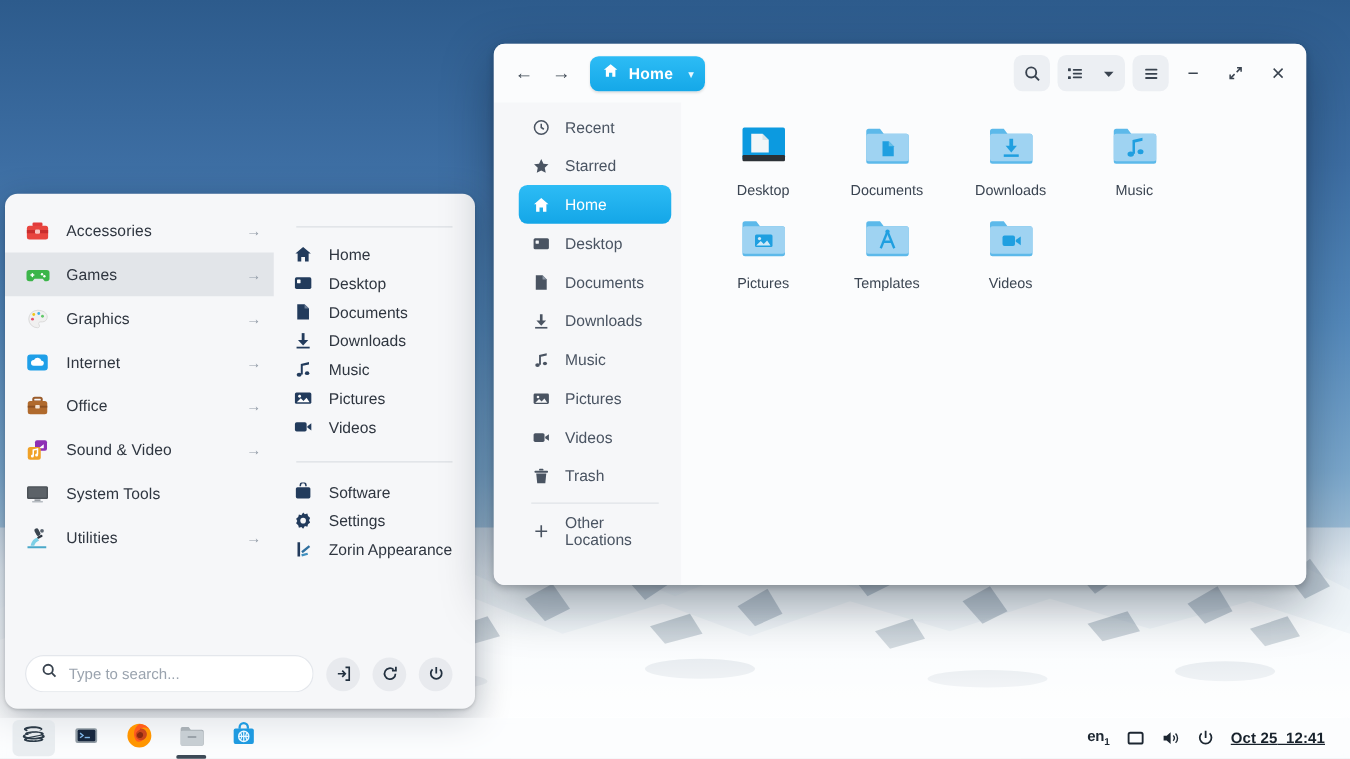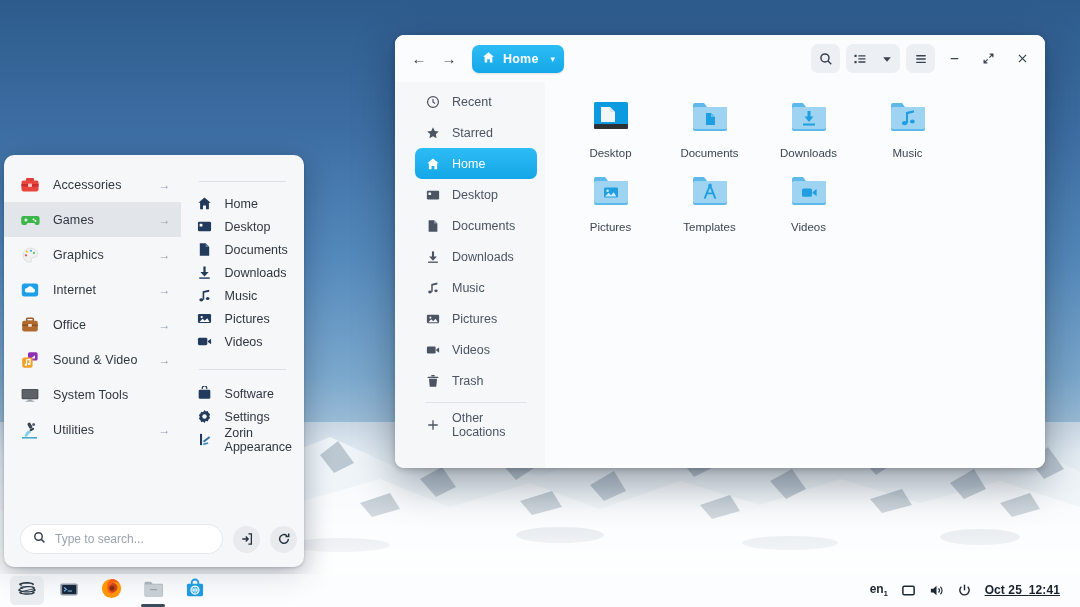--- a/index.html
+++ b/index.html
@@ -21,21 +21,21 @@
     background:linear-gradient(180deg,#c8d7e4 0%, #e3ecf3 18%, #f1f6fa 45%, #fafcfe 75%, #ffffff 100%);
   }
   .ridge { position:absolute; bottom:0; left:0; width:100%; height:190px; }
   .sheen {
     position:absolute; left:0; right:0; bottom:0; height:120px;
     background:linear-gradient(180deg, rgba(255,255,255,0) 0%, rgba(255,255,255,.75) 60%, rgba(255,255,255,.95) 100%);
   }
 
   
   #app-menu {
-    position:absolute; left:4px; top:155px; width:300px; height:412px;
+    position:absolute; left:4px; top:155px; width:376px; height:412px;
     background:#f6f7f9; border-radius:10px;
     box-shadow:0 8px 28px rgba(10,25,45,.33), 0 1px 3px rgba(0,0,0,.18);
     display:flex; flex-direction:column; overflow:hidden;
   }
   .menu-body { display:flex; flex:1; min-height:0; }
   .cat-col { width:215px; padding-top:12px; }
   .cat-item {
     height:35px; display:flex; align-items:center; gap:13px;
     padding:0 10px 0 16px; cursor:default;
   }

